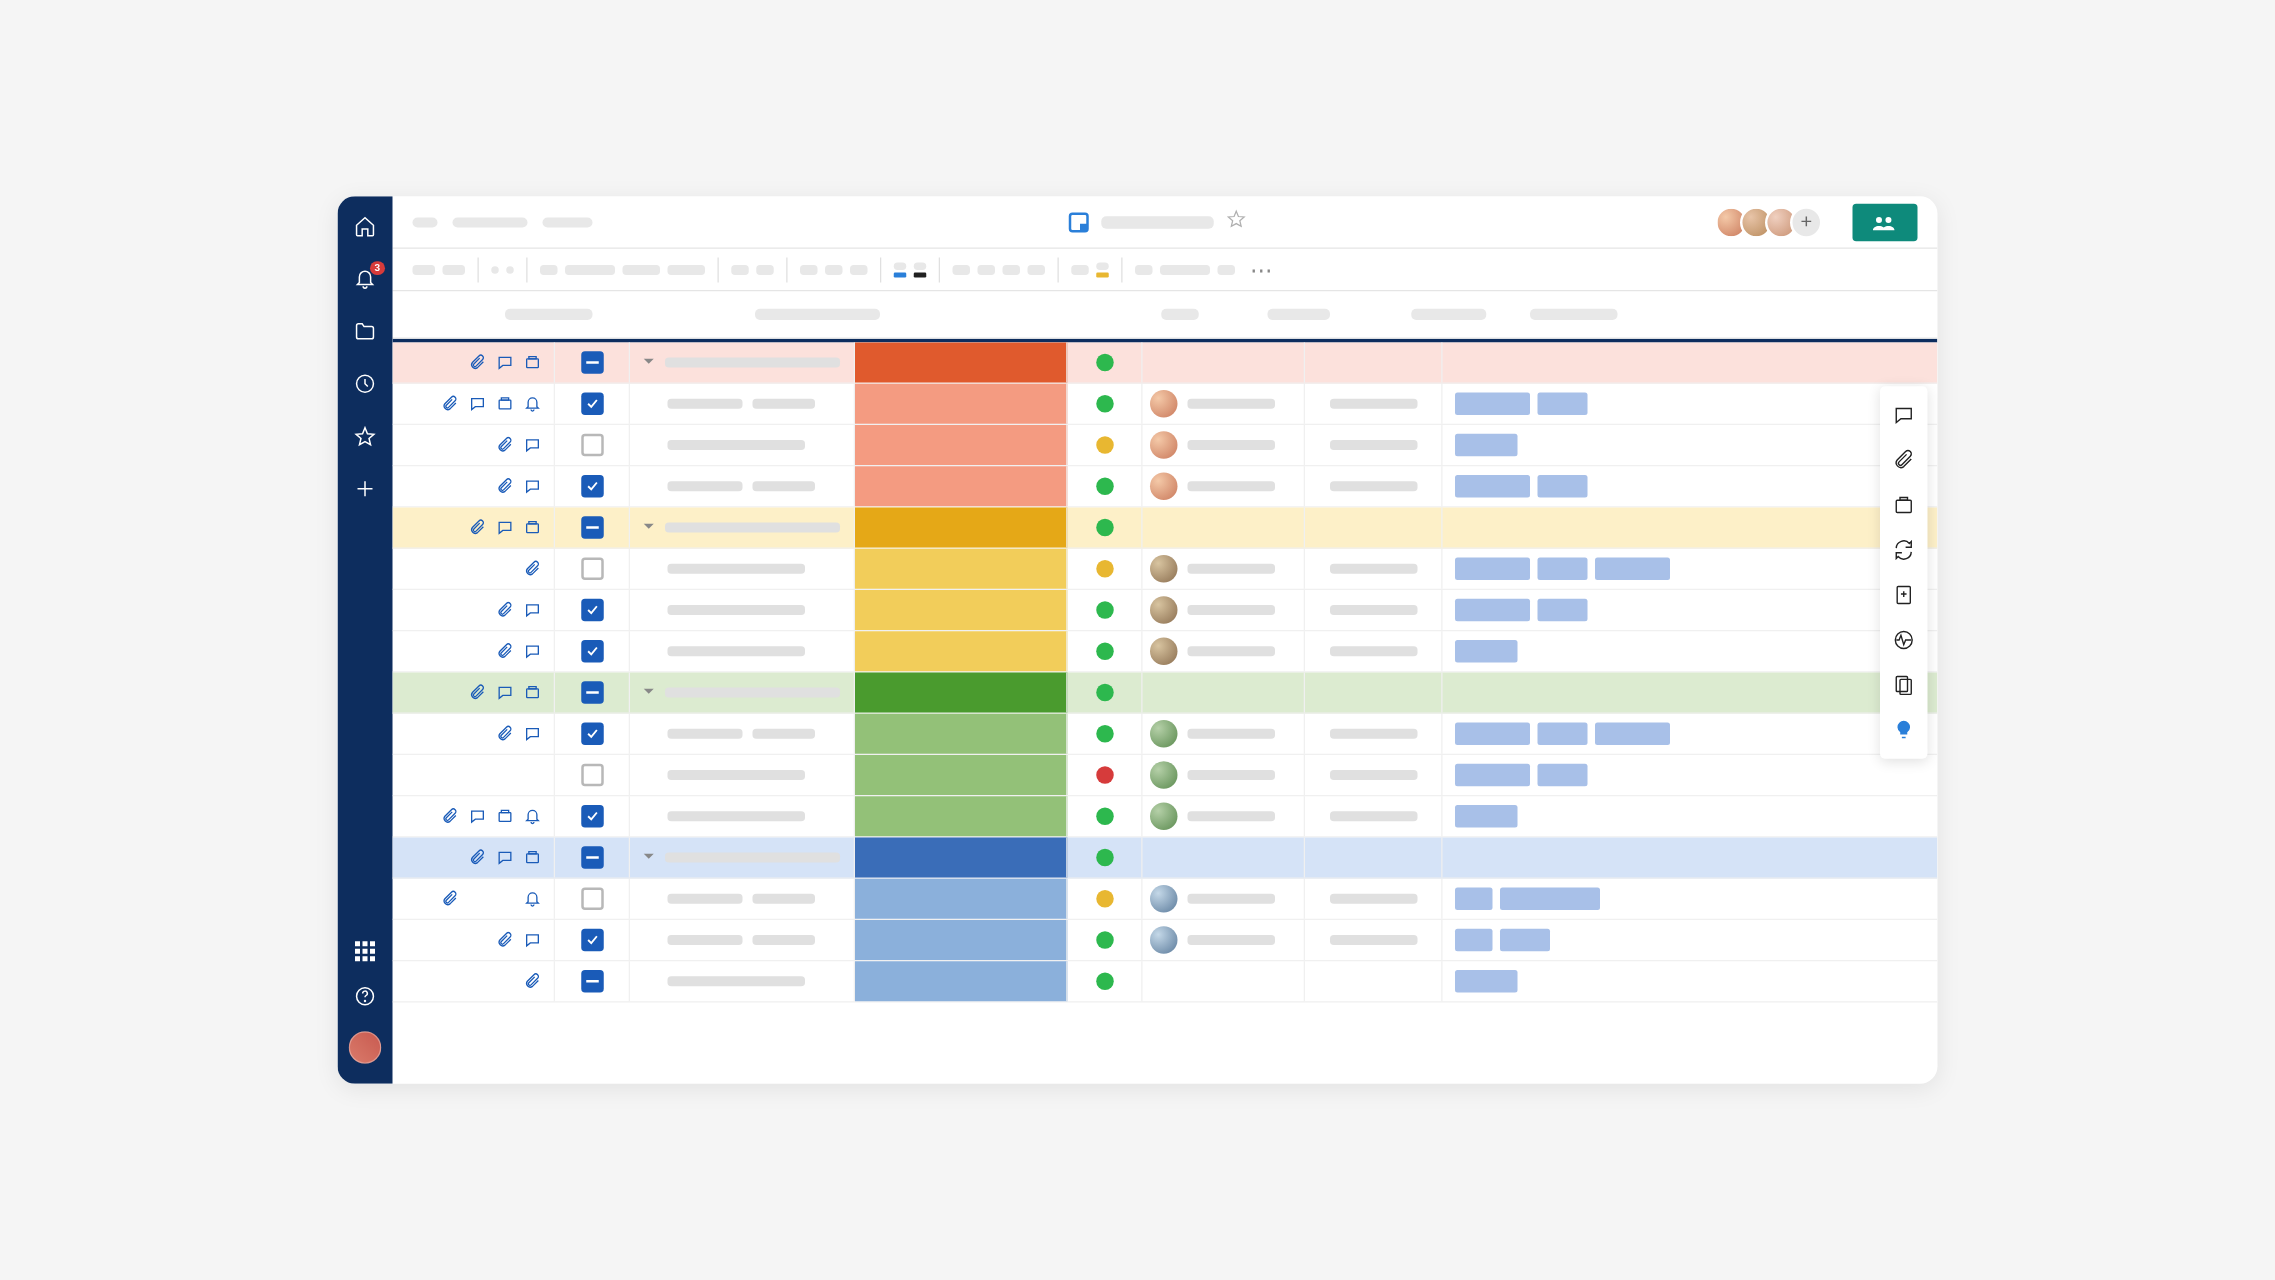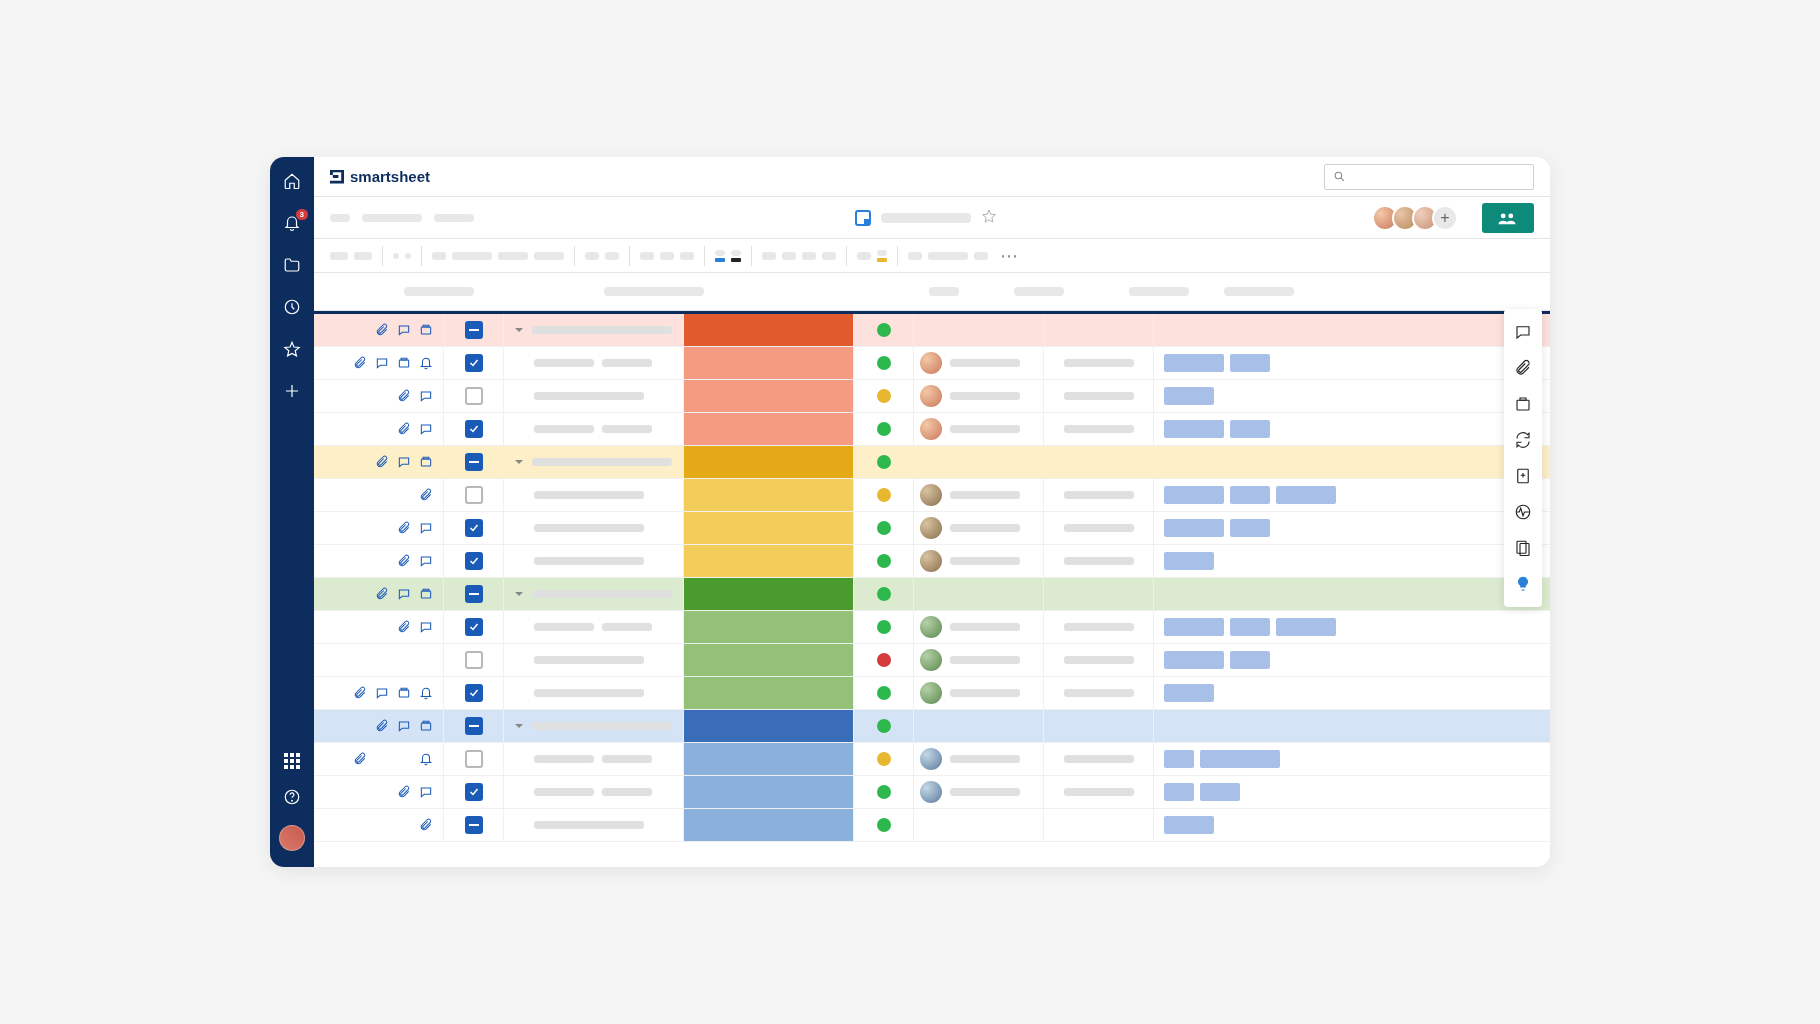--- a/index.html
+++ b/index.html
@@ -162,34 +162,20 @@
             <path d="M9.5 9a2.5 2.5 0 1 1 3.5 2.3c-.8.4-1 1-1 1.7"></path>
             <circle cx="12" cy="17" r=".5" fill="#fff"></circle>
           </svg>
       </div>
       <div class="avatar-me"></div>
     </div>
   </div>
 
   <div class="main">
 
-    <div class="top-bar">
-      <div class="logo">
-        <span class="logo-mark"></span>
-        <span class="logo-text">smartsheet</span>
-      </div>
-      <div class="flex-spacer"></div>
-      <div class="search-box">
-        <svg viewBox="0 0 24 24" stroke="#888" fill="none" stroke-width="2">
-            <circle cx="10" cy="10" r="6"></circle>
-            <path d="M15 15l5 5"></path>
-          </svg>
-        <input type="text" style="border: none; outline: none; flex: 1 1 0%; margin-left: 6px; font-size: 12px;" placeholder="">
-      </div>
-    </div>
 
     <div class="sub-bar">
       <div class="ph crumb1"></div>
       <div class="ph crumb2"></div>
       <div class="ph crumb3"></div>
       <div class="center-group">
         <span class="doc-ico"></span>
         <div class="ph title-ph"></div>
         <span class="star-ico">
           <svg viewBox="0 0 24 24">

